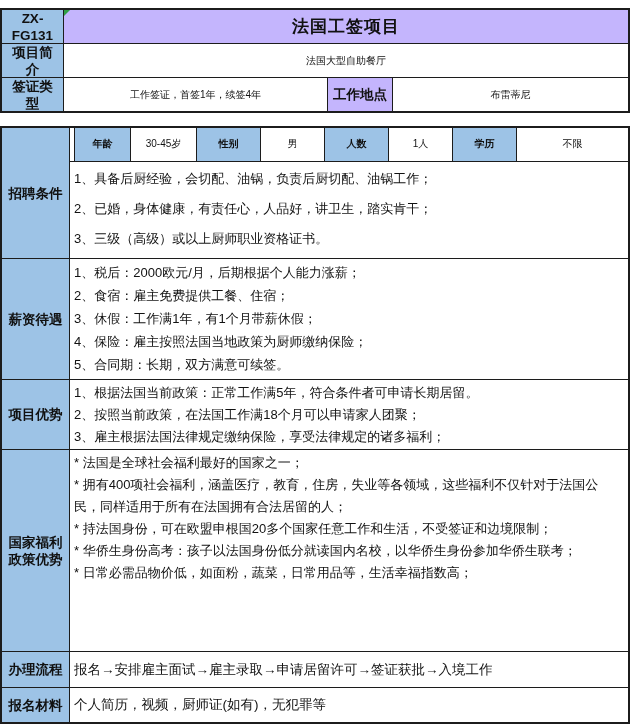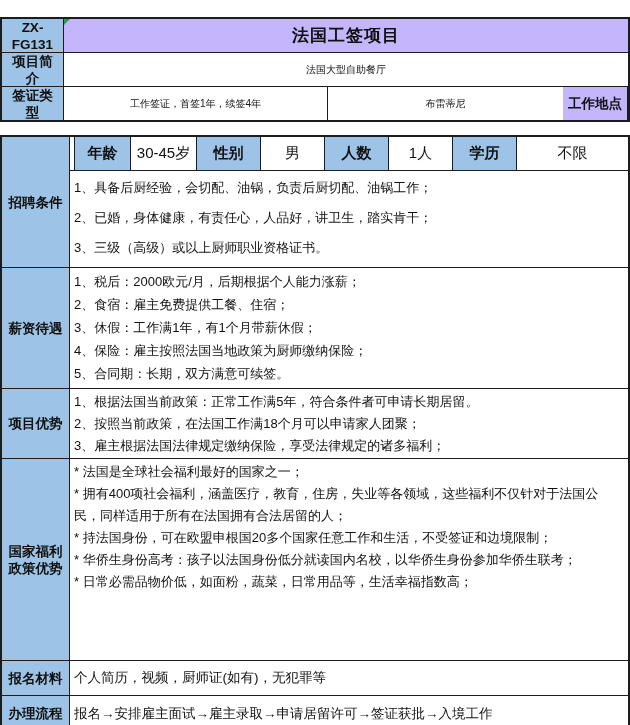--- a/index.html
+++ b/index.html
@@ -2,21 +2,21 @@
 <html><head>
 <meta charset="utf-8">
 <style>
   html,body{margin:0;padding:0;background:#fff;}
   body{
     width:630px;height:725px;
     font-family:"Liberation Sans","DejaVu Sans",sans-serif;
     color:#111;
     -webkit-font-smoothing:antialiased;
   }
-  .sheet{width:630px;height:650px;box-sizing:border-box;padding-top:17px;background:#fff;}
+  .sheet{width:630px;height:650px;box-sizing:border-box;padding-top:8px;background:#fff;}
   .block{width:630px;box-sizing:border-box;border:2px solid #1c1c1c;background:#fff;}
   .gap{height:13px;}
   .row{display:flex;align-items:stretch;box-sizing:border-box;}
   .bt{border-top:1px solid #1c1c1c;}
   .cell{display:flex;align-items:center;box-sizing:border-box;min-width:0;}
   .br{border-right:1px solid #1c1c1c;}
   .blue{background:#c4b5fd;}
   .bold{font-weight:bold;}
   .ctr{justify-content:center;text-align:center;}
   .lbl{
@@ -31,21 +31,21 @@
   .err-tri{position:absolute;top:0;left:0;width:0;height:0;
     border-top:6px solid #2f9e44;border-right:6px solid transparent;}
   .r1{height:33px;}
   .r2{height:34px;}
   .r3{height:34px;}
   .sec{display:flex;align-items:stretch;box-sizing:border-box;}
   .sec-body{flex:1;min-width:0;display:flex;flex-direction:column;box-sizing:border-box;}
   .spec-row{height:34px;display:flex;align-items:stretch;border-bottom:1px solid #1c1c1c;box-sizing:border-box;}
   .spec-inset{width:4px;flex:0 0 4px;background:#fff;}
   .spec-cell{display:flex;align-items:center;justify-content:center;box-sizing:border-box;
-    border-left:1px solid #1c1c1c;font-size:15px;}
+    border-left:1px solid #1c1c1c;font-size:10px;}
   .spec-label{background:#9DC3E6;font-weight:bold;}
   .sw1{width:56px;flex:0 0 56px;}
   .sw2{width:66px;flex:0 0 66px;}
   .sw3{width:64px;flex:0 0 64px;}
   .swf{flex:1;}
   .list{padding:2px 4px 0 4px;font-size:13px;}
   .list.lh30 div{line-height:30px;}
   .list.lh23 div{line-height:23px;}
   .list.lh22 div{line-height:22px;}
   .list div{white-space:normal;}
@@ -74,22 +74,22 @@
         <span>法国工签项目</span>
       </div>
     </div>
     <div class="row r2 bt">
       <div class="cell lbl lbl-top">项目简介</div>
       <div class="cell ctr fs13" style="flex:1;">法国大型自助餐厅</div>
     </div>
     <div class="row r3 bt">
       <div class="cell lbl lbl-top">签证类型</div>
       <div class="cell ctr fs13 visa-val br" style="border-right:1px solid #1c1c1c;">工作签证，首签1年，续签4年</div>
+      <div class="cell blue bold ctr loc-lbl br">工作地点</div>
       <div class="cell ctr fs13 loc-val">布雷蒂尼</div>
-      <div class="cell blue bold ctr loc-lbl br">工作地点</div>
     </div>
   </div>
 
   <div class="gap"></div>
 
   <div class="block">
 
     <div class="sec h-recruit">
       <div class="lbl">招聘条件</div>
       <div class="sec-body">
@@ -142,24 +142,24 @@
         <div class="list lh22" style="overflow:hidden;">
           <div>* 法国是全球社会福利最好的国家之一；</div>
           <div>* 拥有400项社会福利，涵盖医疗，教育，住房，失业等各领域，这些福利不仅针对于法国公民，同样适用于所有在法国拥有合法居留的人；</div>
           <div>* 持法国身份，可在欧盟申根国20多个国家任意工作和生活，不受签证和边境限制；</div>
           <div>* 华侨生身份高考：孩子以法国身份低分就读国内名校，以华侨生身份参加华侨生联考；</div>
           <div>* 日常必需品物价低，如面粉，蔬菜，日常用品等，生活幸福指数高；</div>
         </div>
       </div>
     </div>
 
+    <div class="sec bt h-proc">
+      <div class="lbl">办理流程</div>
+      <div class="val-left">报名→安排雇主面试→雇主录取→申请居留许可→签证获批→入境工作</div>
+    </div>
+
     <div class="sec bt h-mat">
       <div class="lbl">报名材料</div>
       <div class="val-left">个人简历，视频，厨师证(如有)，无犯罪等</div>
-    </div>
-
-    <div class="sec bt h-proc">
-      <div class="lbl">办理流程</div>
-      <div class="val-left">报名→安排雇主面试→雇主录取→申请居留许可→签证获批→入境工作</div>
     </div>
 
   </div>
 </div>
 
 </body></html>

